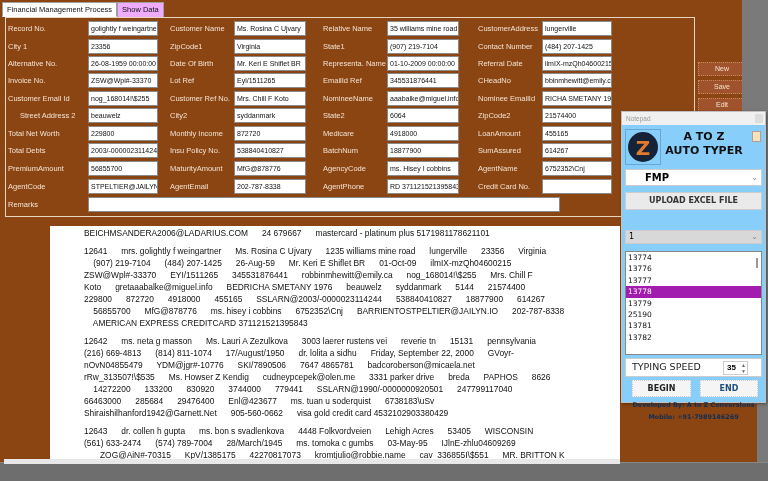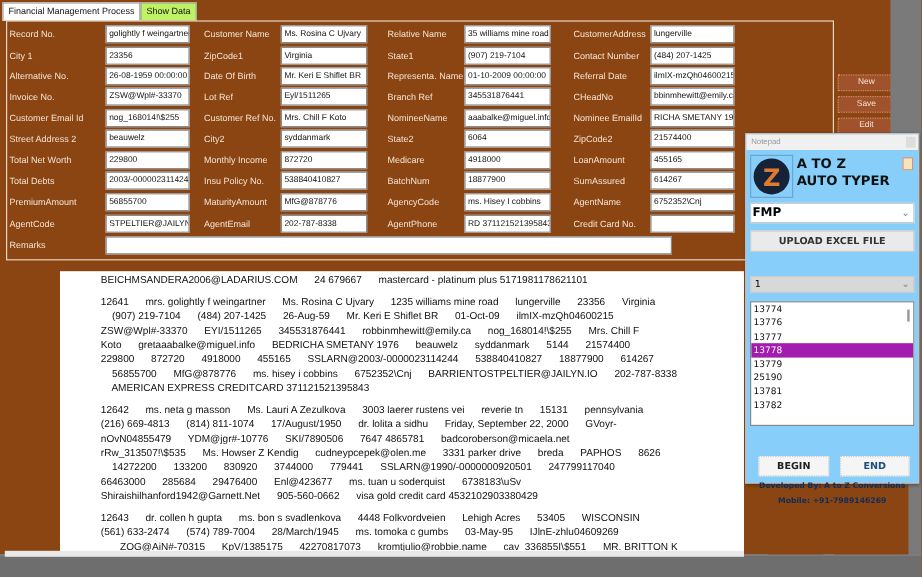--- a/index.html
+++ b/index.html
@@ -5,21 +5,21 @@
   * { box-sizing: border-box; margin: 0; padding: 0; }
   html, body { width: 768px; height: 481px; overflow: hidden; }
   body { background: #6e6e6e; font-family: "Liberation Sans", sans-serif; position: relative; }
 
   
   .app { position: absolute; left: 0; top: 0; width: 768px; height: 462px; background: #8b4513; }
   .app-right-edge { position: absolute; left: 742px; top: 0; width: 26px; height: 462px; background: #7a7a7a; }
   .tabs { position: absolute; left: 2px; top: 2px; height: 15px; display: flex; background: #f0f0f0; }
   .tab { font-size: 7.5px; padding: 2px 4px; border: 1px solid #a0a0a0; border-bottom: none; color: #111; background: #f5f5f5; height: 15px; line-height: 10px; cursor: pointer; }
   .tab.active { background: #fff; border-bottom: 1px solid #fff; }
-  .tab.inactive { background: #bef264; }
+  .tab.inactive { background: #f0abfc; }
   .tab-strip-bg { position: absolute; left: 0; top: 0; width: 742px; height: 17px; background: #8b4513; }
 
   .form-panel { position: absolute; left: 5px; top: 17px; width: 690px; height: 200px; border: 1px solid #e8d5c0; }
   .lbl { position: absolute; font-size: 7.5px; color: #f3e3d3; white-space: nowrap; }
   .fld { position: absolute; height: 15px; background: #fff; border: 1px solid #8a8a8a; font-size: 7px; color: #111; padding: 0 2px; line-height: 13px; white-space: nowrap; overflow: hidden; }
 
   .side-btn { position: absolute; left: 698px; width: 48px; height: 14px; background: #a0522d; border: 1px dotted #c98a5a; color: #f4e2cf; font-size: 7px; text-align: center; line-height: 12px; cursor: pointer; }
 
   
   .doc-bg { position: absolute; left: 0; top: 219px; width: 742px; height: 243px; background: #8b4513; }
@@ -28,23 +28,23 @@
   .hscroll { position: absolute; left: 0; top: 462px; width: 768px; height: 19px; background: #6e6e6e; border-top: 1px solid #888; }
   .hscroll-track { position: absolute; left: 4px; top: 459px; width: 616px; height: 5px; background: #e8e8e8; }
 
   
   .typer { position: absolute; left: 621px; top: 111px; width: 145px; height: 292px; background: #87cefa; border: 1px solid #c0c0c0; box-shadow: 1px 1px 3px rgba(0,0,0,0.4); }
   .typer-titlebar { position: absolute; left: 0; top: 0; width: 143px; height: 13px; background: #f0f0f0; font-size: 6.5px; color: #999; padding-left: 4px; line-height: 13px; }
   .typer-close { position: absolute; right: 2px; top: 2px; width: 8px; height: 9px; background: #ddd; }
   .logo { position: absolute; left: 3px; top: 17px; width: 36px; height: 36px; border: 1px solid #6aa7d0; background: #87cefa; }
   .logo-circle { position: absolute; left: 2px; top: 2px; width: 30px; height: 30px; border-radius: 50%; background: #152238; }
   .logo-z { position: absolute; left: 0; top: 4px; width: 30px; text-align: center; font-size: 20px; font-weight: bold; color: #e07a2e; font-family: "DejaVu Sans", sans-serif; }
-  .typer-title { position: absolute; left: 42px; top: 18px; width: 80px; text-align: left; font-size: 11px; font-weight: bold; color: #111; line-height: 14px; font-family: "DejaVu Sans", sans-serif; }
+  .typer-title { position: absolute; left: 42px; top: 18px; width: 80px; text-align: center; font-size: 11px; font-weight: bold; color: #111; line-height: 14px; font-family: "DejaVu Sans", sans-serif; }
   .typer-check { position: absolute; left: 130px; top: 19px; width: 9px; height: 11px; background: #fbe3b8; border: 1px solid #b99; }
-  .dd { position: absolute; left: 3px; width: 137px; height: 17px; background: #fff; border: 1px solid #ccc; font-size: 10px; padding-left: 1px; line-height: 15px; font-weight: bold; font-family: "DejaVu Sans", sans-serif; }
+  .dd { position: absolute; left: 3px; width: 137px; height: 17px; background: #fff; border: 1px solid #ccc; font-size: 10px; padding-left: 19px; line-height: 15px; font-weight: bold; font-family: "DejaVu Sans", sans-serif; }
   .dd-chev { position: absolute; right: 3px; top: 0; font-size: 8px; color: #888; font-weight: normal; }
   .btn-upload { position: absolute; left: 3px; top: 80px; width: 137px; height: 18px; background: #eaeaea; border: 1px solid #ccc; font-size: 8px; font-weight: bold; color: #333; text-align: center; line-height: 16px; font-family: "DejaVu Sans", sans-serif; cursor: pointer; }
   .lbl-unique { position: absolute; left: 3px; top: 101px; width: 137px; height: 15px; border: 1px dotted #6aa7d0; background: #87cefa; font-size: 8px; font-weight: bold; color: #222; text-align: center; line-height: 13px; font-family: "DejaVu Sans", sans-serif; }
   .dd-unique { position: absolute; left: 3px; top: 118px; width: 137px; height: 14px; background: #d8d8d8; border: 1px solid #ccc; font-size: 8px; padding-left: 3px; line-height: 12px; font-family: "DejaVu Sans", sans-serif; }
   .listbox { position: absolute; left: 3px; top: 139px; width: 137px; height: 104px; background: #fff; border: 1px solid #888; overflow: hidden; }
   .list-item { height: 11.4px; font-size: 7.5px; padding-left: 2px; line-height: 11px; color: #111; font-family: "DejaVu Sans", sans-serif; cursor: pointer; }
   .list-item.sel { background: #a21caf; color: #fff; }
   .list-scroll { position: absolute; right: 0; top: 0; width: 10px; height: 102px; }
   .list-scroll-thumb { position: absolute; right: 3px; top: 6px; width: 2px; height: 10px; background: #999; }
   .speed-box { position: absolute; left: 3px; top: 246px; width: 137px; height: 19px; background: #fff; border: 1px solid #ccc; }
@@ -91,33 +91,33 @@
       <div class="lbl" style="left: 170px; top: 59px;">Date Of Birth</div>
       <div class="fld" style="left: 234px; top: 56px; width: 72px;">Mr. Keri E Shiflet BR</div>
       <div class="lbl" style="left: 323px; top: 59px;">Representa. Name</div>
       <div class="fld" style="left: 387px; top: 56px; width: 72px;">01-10-2009 00:00:00</div>
       <div class="lbl" style="left: 478px; top: 59px;">Referral Date</div>
       <div class="fld" style="left: 542px; top: 56px; width: 70px;">ilmIX-mzQh04600215</div>
       <div class="lbl" style="left: 8px; top: 76px;">Invoice No.</div>
       <div class="fld" style="left: 88px; top: 73px; width: 70px;">ZSW@Wpl#-33370</div>
       <div class="lbl" style="left: 170px; top: 76px;">Lot Ref</div>
       <div class="fld" style="left: 234px; top: 73px; width: 72px;">Eyl/1511265</div>
-      <div class="lbl" style="left: 323px; top: 76px;">Branch Ref</div>
+      <div class="lbl" style="left: 323px; top: 76px;">EmailId Ref</div>
       <div class="fld" style="left: 387px; top: 73px; width: 72px;">345531876441</div>
       <div class="lbl" style="left: 478px; top: 76px;">CHeadNo</div>
       <div class="fld" style="left: 542px; top: 73px; width: 70px;">bbinmhewitt@emily.ca</div>
       <div class="lbl" style="left: 8px; top: 94px;">Customer Email Id</div>
       <div class="fld" style="left: 88px; top: 91px; width: 70px;">nog_168014!\$255</div>
       <div class="lbl" style="left: 170px; top: 94px;">Customer Ref No.</div>
       <div class="fld" style="left: 234px; top: 91px; width: 72px;">Mrs. Chill F Koto</div>
       <div class="lbl" style="left: 323px; top: 94px;">NomineeName</div>
       <div class="fld" style="left: 387px; top: 91px; width: 72px;">aaabalke@miguel.info</div>
       <div class="lbl" style="left: 478px; top: 94px;">Nominee EmailId</div>
       <div class="fld" style="left: 542px; top: 91px; width: 70px;">RICHA SMETANY 1976</div>
-      <div class="lbl" style="left: 8px; top: 111px;">Street Address 2</div>
+      <div class="lbl" style="left: 20px; top: 111px;">Street Address 2</div>
       <div class="fld" style="left: 88px; top: 108px; width: 70px;">beauwelz</div>
       <div class="lbl" style="left: 170px; top: 111px;">City2</div>
       <div class="fld" style="left: 234px; top: 108px; width: 72px;">syddanmark</div>
       <div class="lbl" style="left: 323px; top: 111px;">State2</div>
       <div class="fld" style="left: 387px; top: 108px; width: 72px;">6064</div>
       <div class="lbl" style="left: 478px; top: 111px;">ZipCode2</div>
       <div class="fld" style="left: 542px; top: 108px; width: 70px;">21574400</div>
       <div class="lbl" style="left: 8px; top: 129px;">Total Net Worth</div>
       <div class="fld" style="left: 88px; top: 126px; width: 70px;">229800</div>
       <div class="lbl" style="left: 170px; top: 129px;">Monthly Income</div>
@@ -227,19 +227,29 @@
         <div class="list-item">13779</div>
         <div class="list-item">25190</div>
         <div class="list-item">13781</div>
         <div class="list-item">13782</div>
       </div>
     <div class="list-scroll">
       <div class="list-scroll-thumb"></div>
     </div>
   </div>
 
+  <div class="speed-box">
+    <span class="speed-label">TYPING SPEED</span>
+    <div class="speed-spin">
+      <span>35</span>
+      <span class="spin-arrows">
+        <div>▲</div>
+        <div>▼</div>
+      </span>
+    </div>
+  </div>
 
   <div class="btn-begin">BEGIN</div>
   <div class="btn-end">END</div>
 
   <div class="dev-line" style="top:290px; top:289px;">Developed By: A to Z Conversions</div>
 </div>
 <div class="dev-line" style="position:absolute; left:621px; top:413px; width:145px;">Mobile: +91-7989146269</div>
 
 </body></html>

